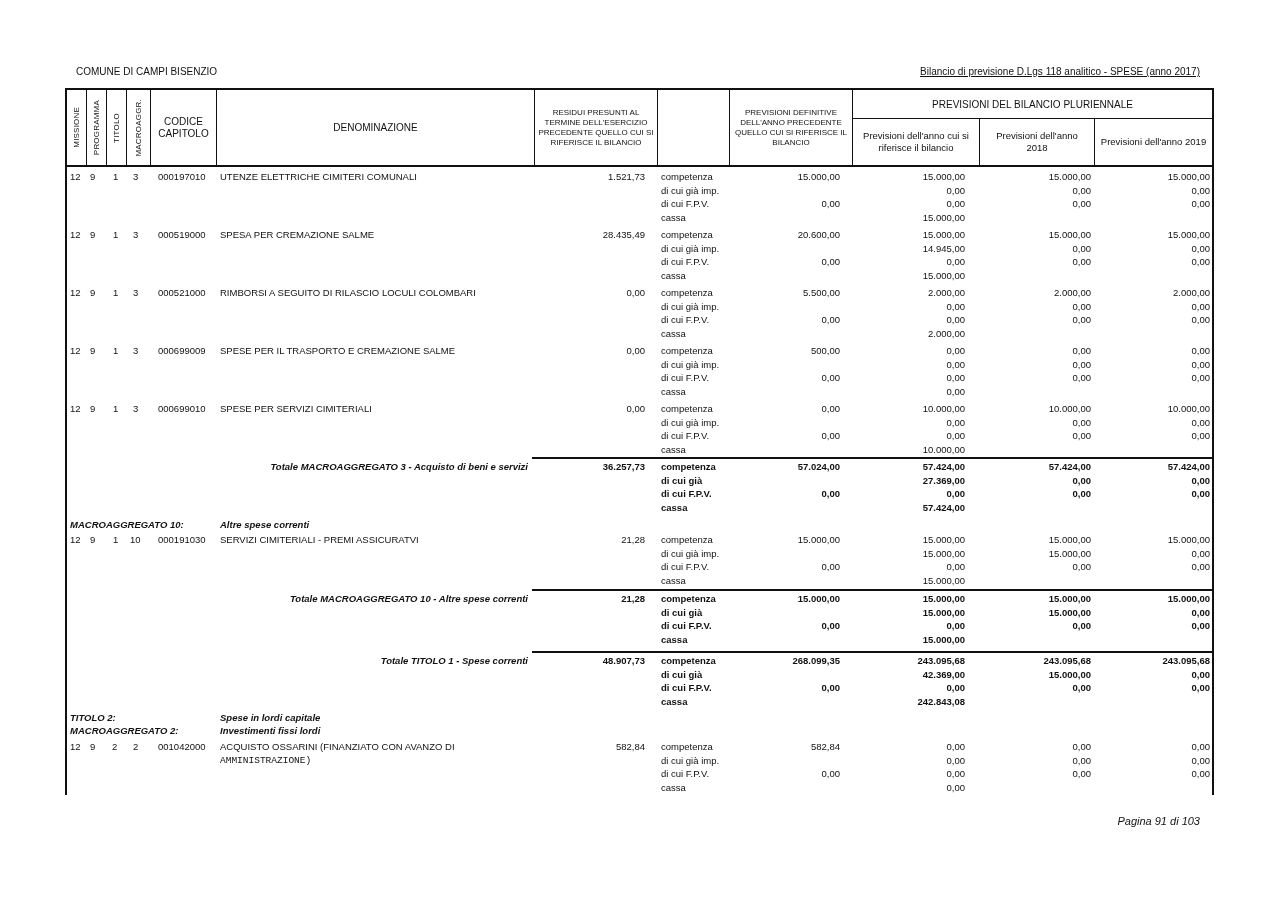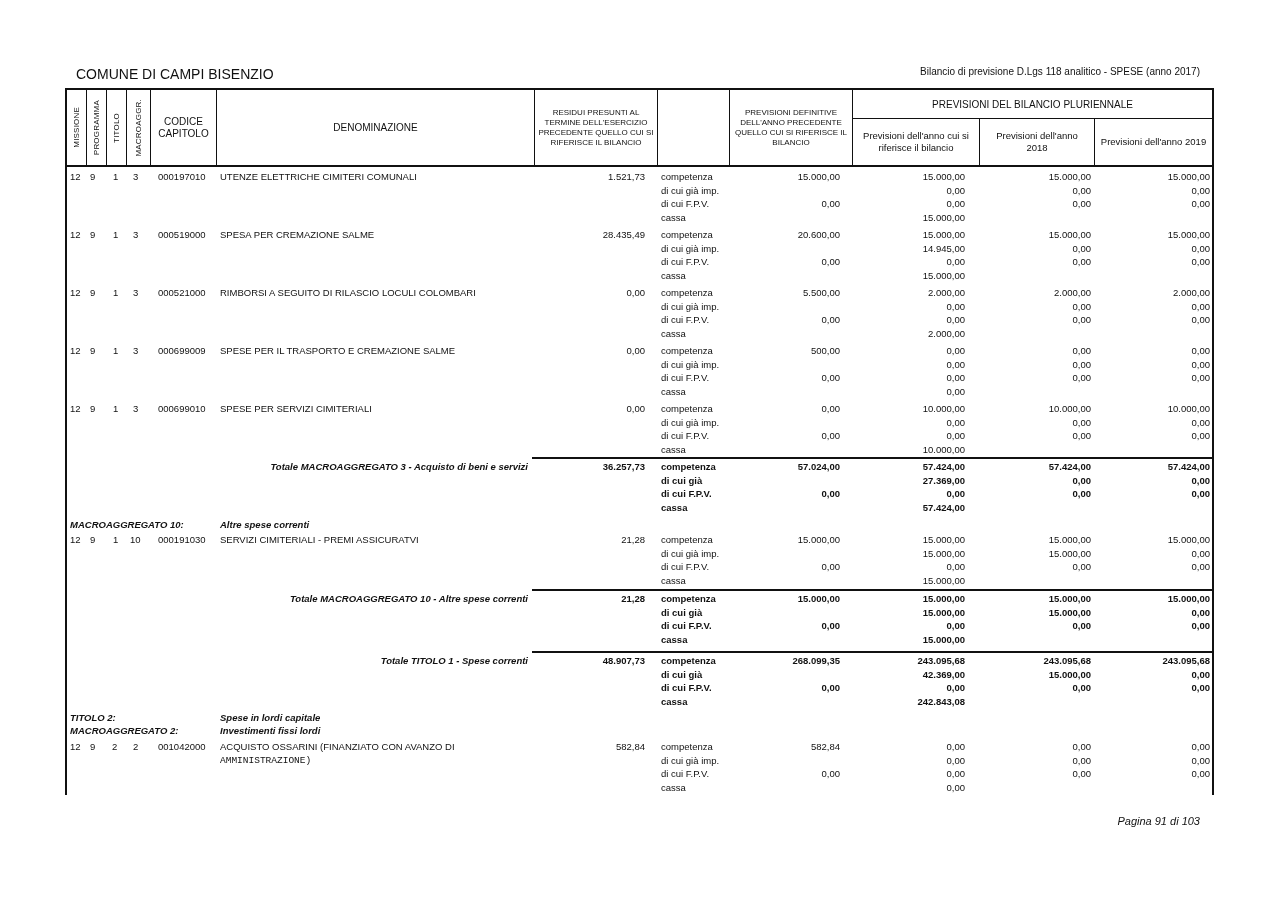--- a/index.html
+++ b/index.html
@@ -1,20 +1,20 @@
 <!DOCTYPE html>
 <html><head>
 <meta charset="utf-8">
 <style>
   html, body { margin:0; padding:0; background:#ffffff; }
   body { width:1280px; height:905px; position:relative; overflow:hidden;
          font-family:"Liberation Sans", sans-serif; color:#111; }
   .abs { position:absolute; }
-  .hdr-left { left:76px; top:66px; font-size:14px; }
-  .hdr-right { right:80px; top:66px; font-size:10px; }
+  .hdr-left { left:76px; top:66px; font-size:10px; }
+  .hdr-right { right:80px; top:66px; font-size:10px;text-decoration:underline; }
   .footer { right:80px; top:815px; font-size:11px; font-style:italic; }
 
   
   .thead { position:absolute; left:65px; top:88px; width:1149px; height:79px;
            border:2px solid #111; box-sizing:border-box; }
   .hcell { position:absolute; top:0; bottom:0; border-left:1px solid #111;
            display:flex; align-items:center; justify-content:center; text-align:center;
            font-size:8px; line-height:10px; box-sizing:border-box; }
   .hcell.first { border-left:none; }
   .vert { writing-mode:vertical-rl; transform:rotate(180deg); font-size:8px; letter-spacing:0.2px; }

